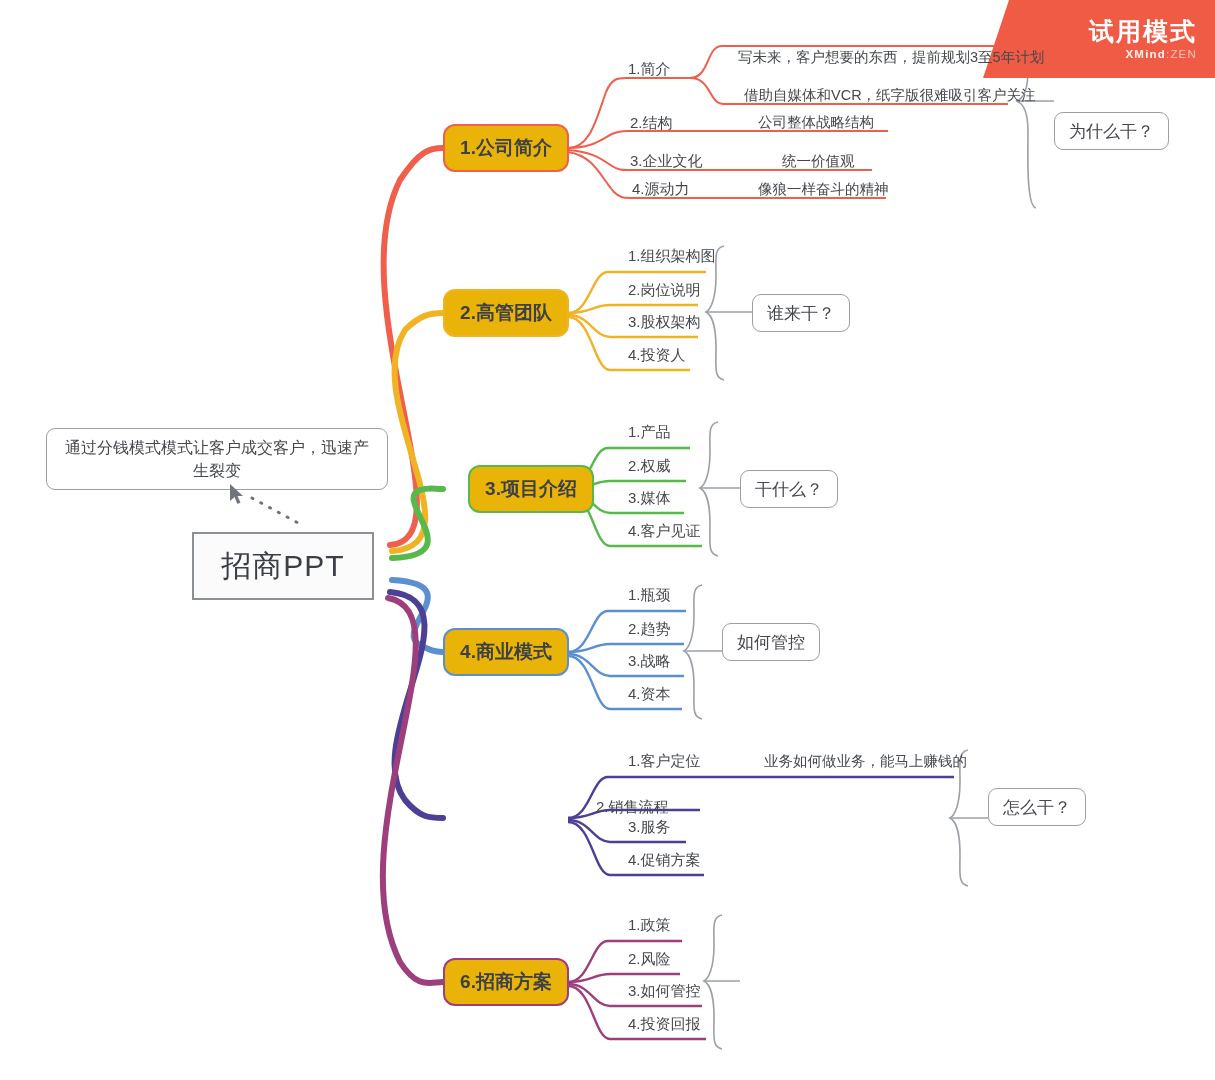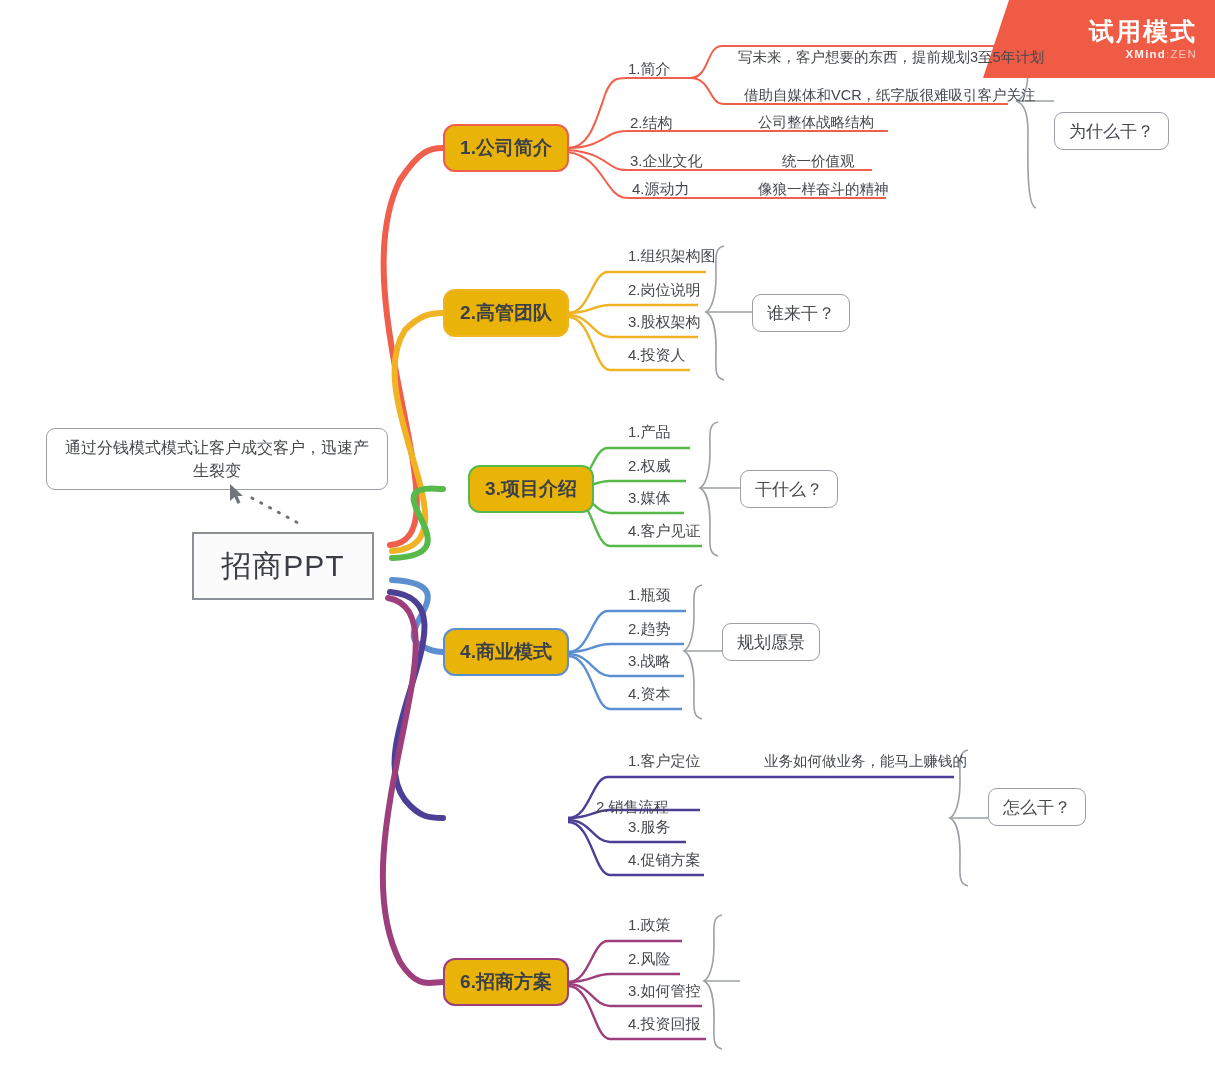--- a/index.html
+++ b/index.html
@@ -179,21 +179,21 @@
   <div class="sub-label" style="left:628px;top:423px;">1.产品</div>
   <div class="sub-label" style="left:628px;top:457px;">2.权威</div>
   <div class="sub-label" style="left:628px;top:489px;">3.媒体</div>
   <div class="sub-label" style="left:628px;top:522px;">4.客户见证</div>
   <div class="summary" style="left:740px;top:470px;">干什么？</div>
 
   <div class="sub-label" style="left:628px;top:586px;">1.瓶颈</div>
   <div class="sub-label" style="left:628px;top:620px;">2.趋势</div>
   <div class="sub-label" style="left:628px;top:652px;">3.战略</div>
   <div class="sub-label" style="left:628px;top:685px;">4.资本</div>
-  <div class="summary" style="left:722px;top:623px;">规划愿景</div>
+  <div class="summary" style="left:722px;top:623px;">如何管控</div>
 
   <div class="sub-label" style="left:628px;top:752px;">1.客户定位</div>
   <div class="sub-label" style="left:596px;top:786px;margin-top:12px;">2.销售流程</div>
   <div class="sub-label" style="left:628px;top:818px;">3.服务</div>
   <div class="sub-label" style="left:628px;top:851px;">4.促销方案</div>
   <div class="leaf-label" style="left:764px;top:752px;">业务如何做业务，能马上赚钱的</div>
   <div class="summary" style="left:988px;top:788px;">怎么干？</div>
 
   <div class="sub-label" style="left:628px;top:916px;">1.政策</div>
   <div class="sub-label" style="left:628px;top:950px;">2.风险</div>

